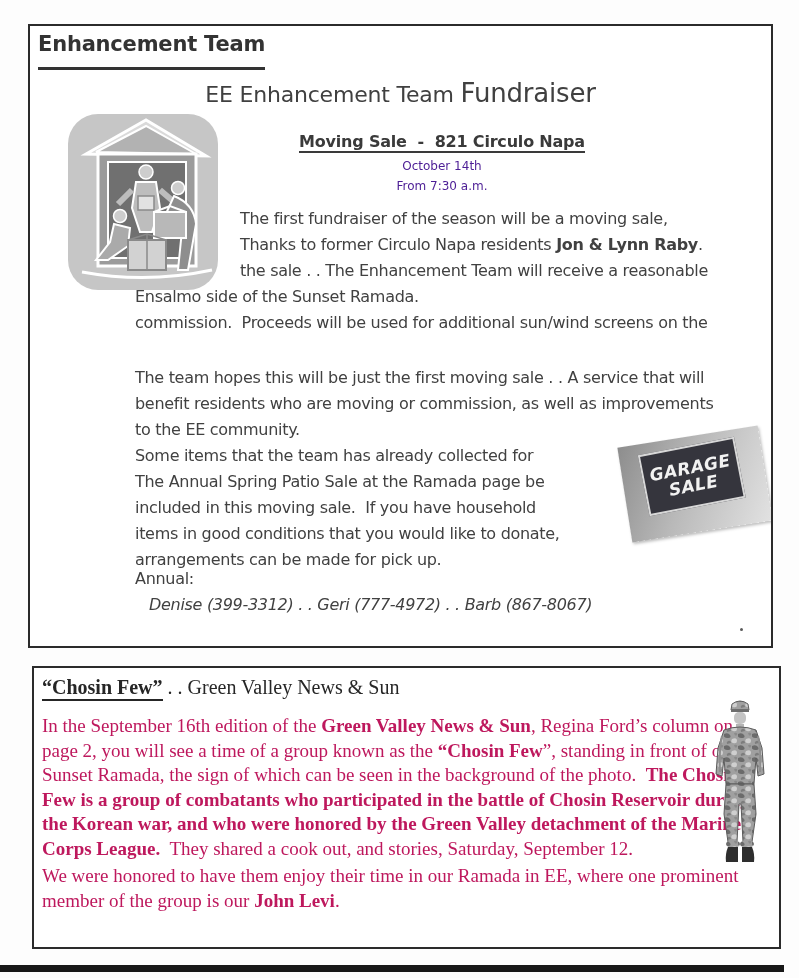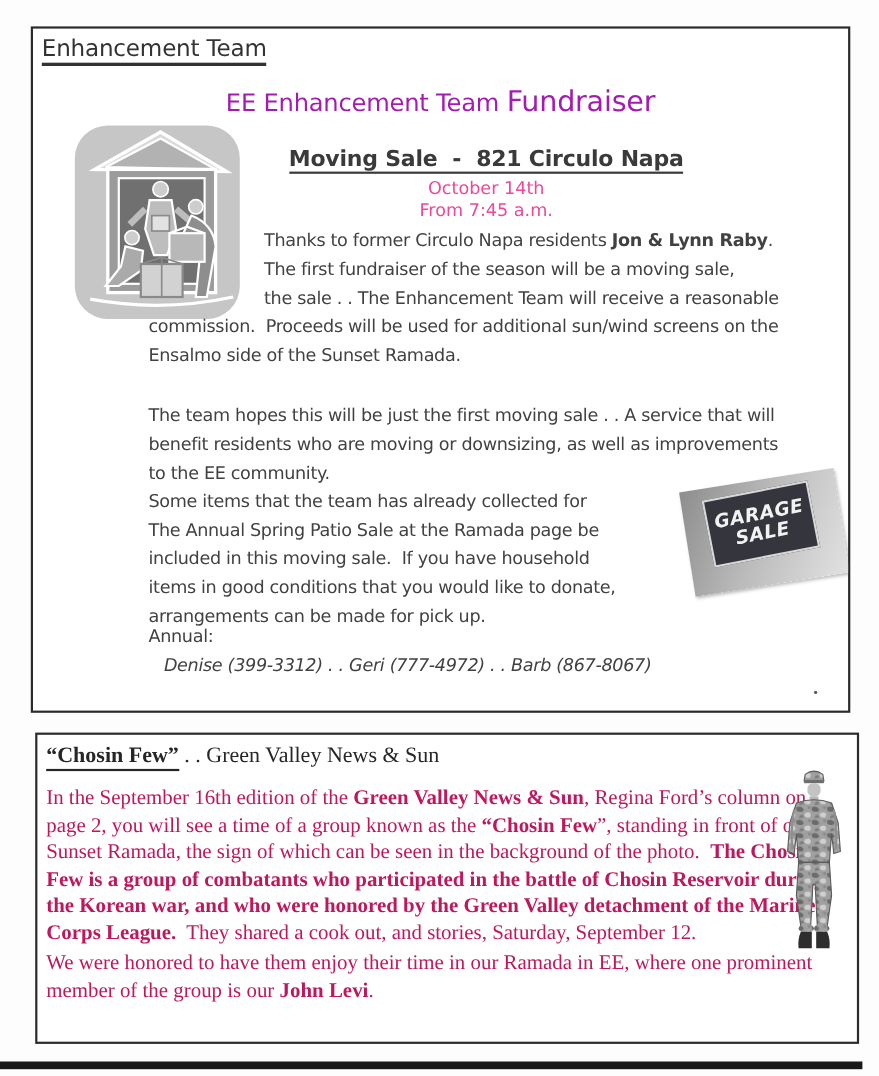--- a/index.html
+++ b/index.html
@@ -12,38 +12,38 @@
   .box{
     position:absolute;background:#ffffff;border:2px solid #2b2b2b;
     overflow:hidden;
   }
   #box1{left:28px;top:24px;width:741px;height:620px;}
   #box2{left:32px;top:666px;width:745px;height:279px;font-family:"Liberation Serif", serif;}
 
   
   .enh-heading{
     position:absolute;left:8px;top:6px;
-    font-size:21px;font-weight:normal;color:#333333;
-    border-bottom:3px solid #333333;padding-bottom:1px;letter-spacing:-0.2px;
+    font-size:21px;font-weight:bold;color:#333333;
+    border-bottom:3px solid #333333;padding-bottom:11px;letter-spacing:-0.2px;
   }
   .title{
     position:absolute;left:0;top:52px;width:100%;text-align:center;
-    font-size:22px;color:#a21caf;letter-spacing:-0.2px;white-space:pre;
+    font-size:22px;color:#404040;letter-spacing:-0.2px;white-space:pre;
   }
   .title .accent{font-size:26px;}
   .sale-block{
     position:absolute;left:80px;top:106px;width:664px;text-align:center;
     color:#3d3d3d;
   }
   .sale-heading{
-    display:inline-block;font-size:20px;font-weight:bold;color:#3a3a3a;
+    display:inline-block;font-size:16px;font-weight:bold;color:#3a3a3a;
     border-bottom:2px solid #3a3a3a;white-space:pre;letter-spacing:-0.2px;
     margin-bottom:3px;
   }
-  .sale-line{font-size:16px;line-height:20px;color:#ec4899;}
+  .sale-line{font-size:12px;line-height:20px;color:#4c1d95;}
 
   .bodytext{position:absolute;color:#414141;font-size:16px;line-height:26px;letter-spacing:-0.3px;}
   .bodytext .tline{white-space:pre;}
   .bodytext .b{font-weight:bold;}
   .ind{padding-left:105px;}
   #para1{left:105px;top:180px;width:640px;}
   #para2{left:105px;top:339px;width:640px;}
   #para3{left:105px;top:417px;width:500px;}
   #contact{left:105px;top:540px;}
   #contact .num{padding-left:14px;font-style:italic;}
@@ -83,21 +83,21 @@
 
 <div class="box" id="box1">
 
   <div class="enh-heading">Enhancement Team</div>
 
   <div class="title"><span>EE Enhancement Team </span><span class="accent">Fundraiser</span></div>
 
   <div class="sale-block">
     <span class="sale-heading">Moving Sale  -  821 Circulo Napa</span>
     <div class="sale-line">October 14th</div>
-    <div class="sale-line">From 7:45 a.m.</div>
+    <div class="sale-line">From 7:30 a.m.</div>
   </div>
 
   <svg class="clipart" width="170" height="182" viewBox="0 0 170 182" aria-hidden="true">
     <rect x="6" y="2" width="150" height="176" rx="30" fill="#c6c6c6"></rect>
     <polygon points="24,42 84,8 144,44" fill="#dadada" stroke="#ffffff" stroke-width="3"></polygon>
     <polygon points="34,40 84,14 134,42" fill="#b2b2b2" stroke="#ffffff" stroke-width="2"></polygon>
     <rect x="36" y="42" width="98" height="112" fill="#9b9b9b" stroke="#ffffff" stroke-width="3"></rect>
     <rect x="46" y="50" width="78" height="96" fill="#707070" stroke="#ffffff" stroke-width="2"></rect>
 
     <circle cx="84" cy="60" r="7" fill="#cdcdcd" stroke="#ffffff" stroke-width="1.5"></circle>
@@ -112,29 +112,29 @@
     <path d="M52 112 L68 116 L66 134 L46 148 L34 148 L48 130 Z" fill="#aaaaaa" stroke="#ffffff" stroke-width="2"></path>
 
     <rect x="92" y="100" width="32" height="26" fill="#b8b8b8" stroke="#ffffff" stroke-width="2"></rect>
     <path d="M92 100 L108 94 L124 100" fill="none" stroke="#ffffff" stroke-width="2"></path>
     <rect x="66" y="128" width="38" height="30" fill="#d2d2d2" stroke="#8a8a8a" stroke-width="2"></rect>
     <path d="M66 128 L85 122 L104 128 M85 122 L85 158" fill="none" stroke="#8a8a8a" stroke-width="1.5"></path>
     <path d="M20 160 Q85 172 150 158" fill="none" stroke="#ffffff" stroke-width="3"></path>
   </svg>
 
   <div class="bodytext" id="para1">
+      <div class="tline ind"><span>The first fundraiser of the season will be a moving sale,</span></div>
       <div class="tline ind"><span>Thanks to former Circulo Napa residents </span><span class="b">Jon &amp; Lynn Raby</span><span>.</span></div>
-      <div class="tline ind"><span>The first fundraiser of the season will be a moving sale,</span></div>
       <div class="tline ind"><span>the sale . . The Enhancement Team will receive a reasonable</span></div>
+      <div class="tline"><span>Ensalmo side of the Sunset Ramada.</span></div>
       <div class="tline"><span>commission.  Proceeds will be used for additional sun/wind screens on the</span></div>
-      <div class="tline"><span>Ensalmo side of the Sunset Ramada.</span></div>
     </div>
   <div class="bodytext" id="para2">
       <div class="tline"><span>The team hopes this will be just the first moving sale . . A service that will</span></div>
-      <div class="tline"><span>benefit residents who are moving or downsizing, as well as improvements</span></div>
+      <div class="tline"><span>benefit residents who are moving or commission, as well as improvements</span></div>
       <div class="tline"><span>to the EE community.</span></div>
     </div>
   <div class="bodytext" id="para3">
       <div class="tline"><span>Some items that the team has already collected for</span></div>
       <div class="tline"><span>The Annual Spring Patio Sale at the Ramada page be</span></div>
       <div class="tline"><span>included in this moving sale.  If you have household</span></div>
       <div class="tline"><span>items in good conditions that you would like to donate,</span></div>
       <div class="tline"><span>arrangements can be made for pick up.</span></div>
     </div>
 

